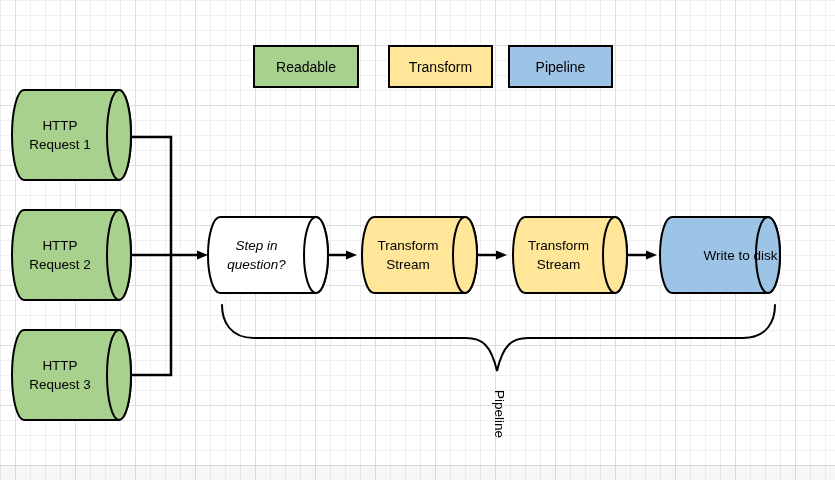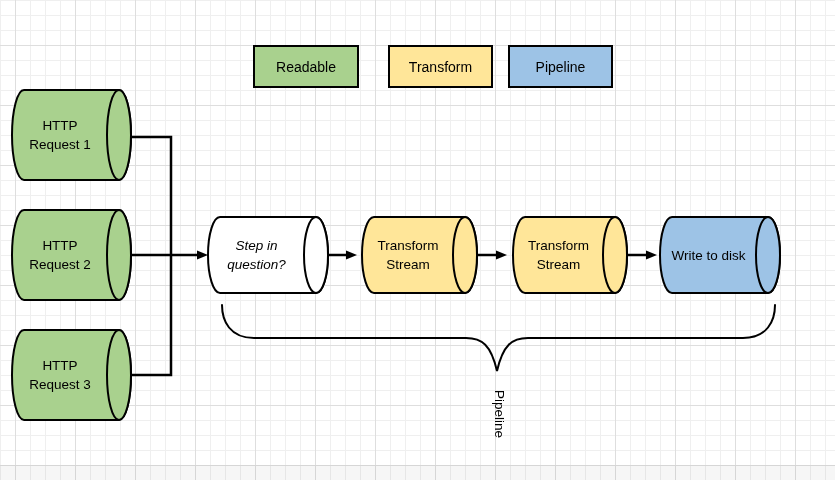--- a/index.html
+++ b/index.html
@@ -128,18 +128,18 @@
 Request 2</div>
   <div class="lbl" style="left:12px; top:356px; width:96px; height:38px;">HTTP
 Request 3</div>
 
   <div class="lbl" style="left:208px; top:236px; width:97px; height:38px;font-style:italic;">Step in
 question?</div>
   <div class="lbl" style="left:362px; top:236px; width:92px; height:38px;">Transform
 Stream</div>
   <div class="lbl" style="left:513px; top:236px; width:91px; height:38px;">Transform
 Stream</div>
-  <div class="lbl single" style="left:660px; top:246px; width:97px; height:19px;">Write to disk</div>
+  <div class="lbl single" style="left:692px; top:246px; width:97px; height:19px;">Write to disk</div>
 
   <div class="lbl rotated" style="left:439px; top:404px; width:120px; height:20px;">Pipeline</div>
 
   <div class="canvas-edge-bottom"></div>
 </div>
 
 </body></html>

